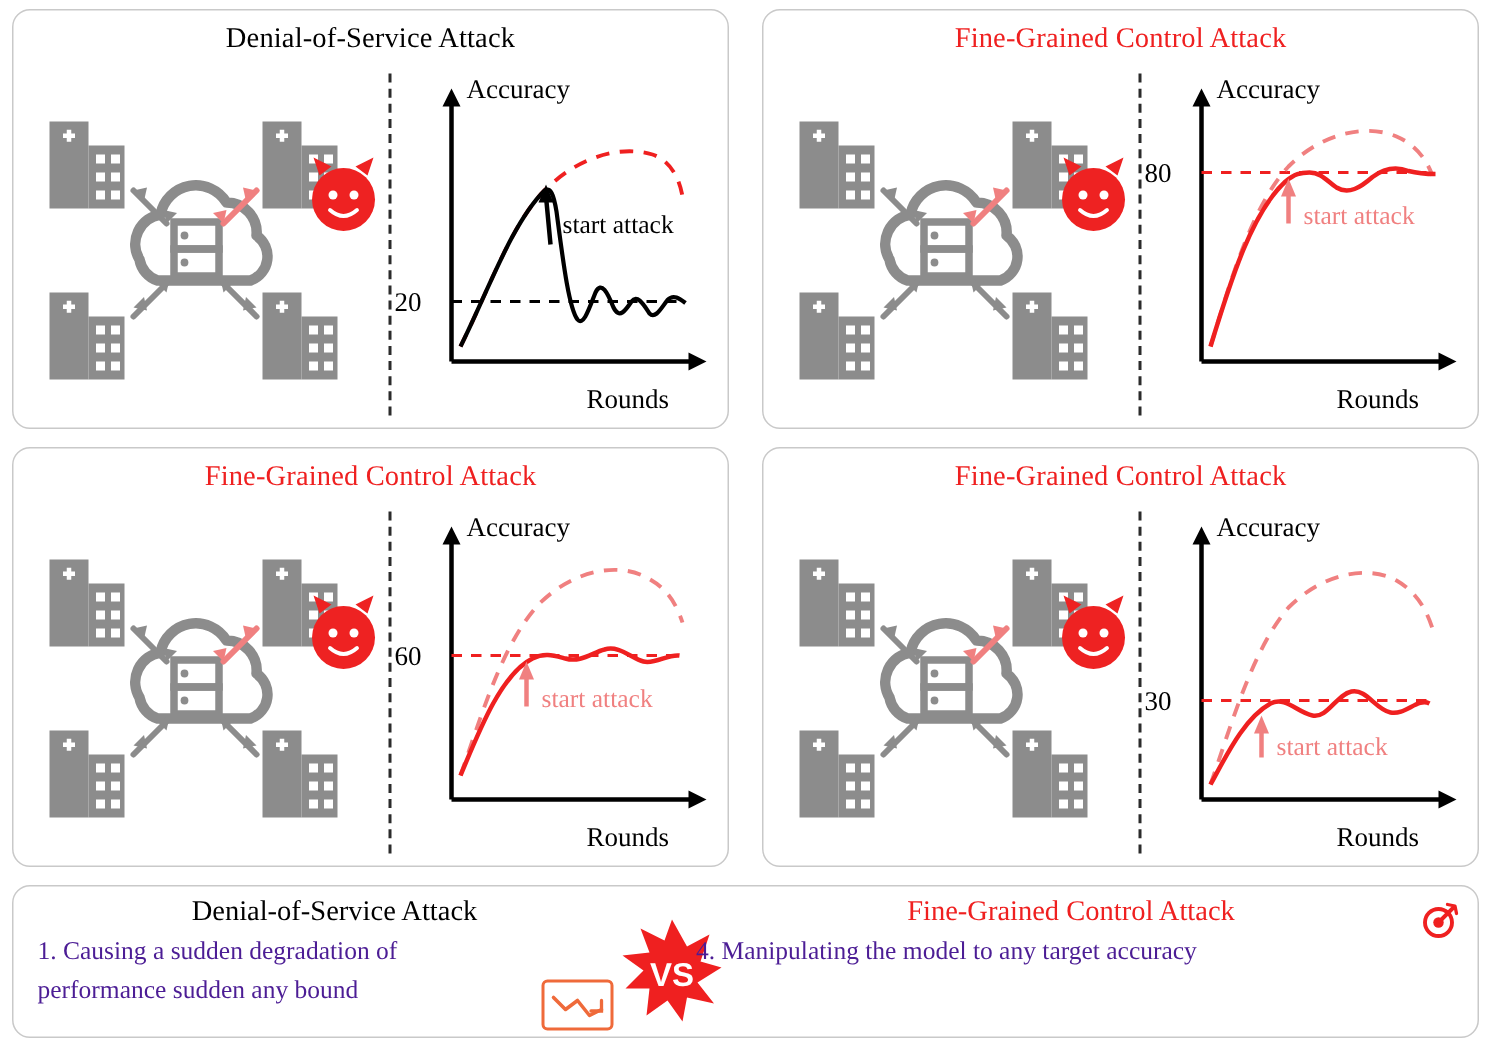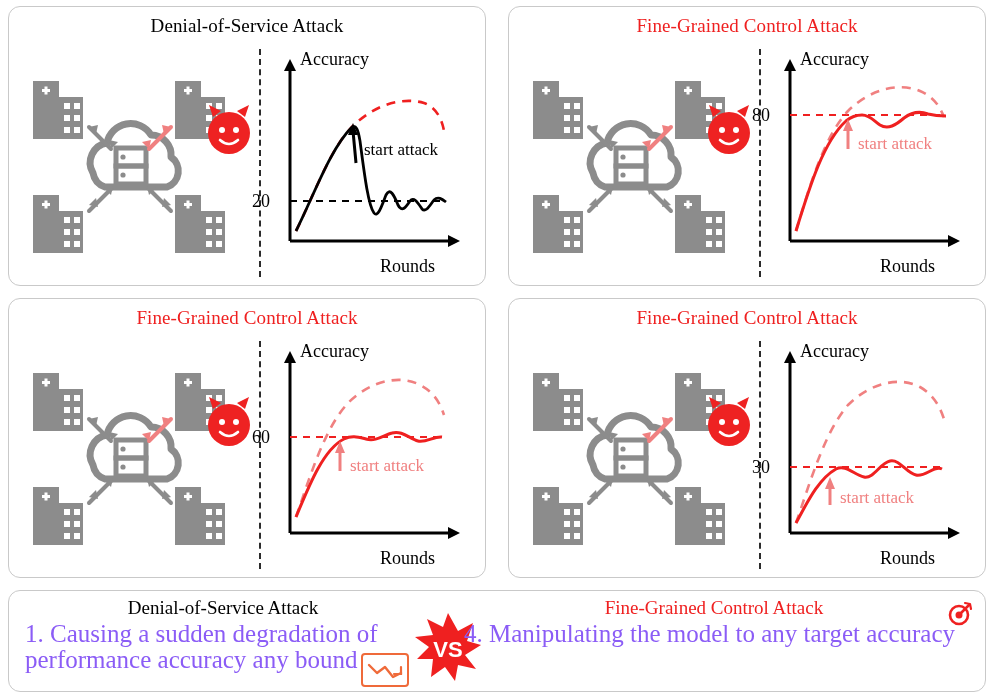--- a/index.html
+++ b/index.html
@@ -54,21 +54,21 @@
 
   .left-art {
     position: absolute;
     left: 6px;
     top: 38px;
     width: 242px;
     height: 236px;
   }
   .right-plot {
     position: absolute;
-    left: 243px;
+    left: 254px;
     top: 38px;
     width: 216px;
     height: 236px;
   }
 
   .bottom {
     position: absolute;
     left: 8px;
     top: 590px;
     width: 978px;
@@ -89,22 +89,22 @@
     width: 500px;
   }
   .bt-head {
     text-align: center;
     font-size: 19px;
     margin-bottom: 2px;
   }
   .bt-head.dos { color: #000; }
   .bt-head.fgc { color: #ef2020; }
   .bt-line {
-    font-size: 25px;
-    color: #8b5cf6;
+    font-size: 17px;
+    color: #4c1d95;
     line-height: 26px;
     white-space: nowrap;
   }
   .bt-left .bt-line { text-align: left; padding-left: 2px; }
   .vs {
     position: absolute;
     left: 404px;
     top: 20px;
     width: 70px;
     height: 72px;
@@ -609,21 +609,21 @@
         </g>
       </svg>
     </div>
   </div>
 </div>
 
 <div class="bottom">
   <div class="bt-left">
     <div class="bt-head dos">Denial-of-Service Attack</div>
     <div class="bt-line">1. Causing a sudden degradation of</div>
-    <div class="bt-line">performance accuracy any bound</div>
+    <div class="bt-line">performance sudden any bound</div>
   </div>
 
   <div class="mini-chart">
     <svg width="48" height="34" viewBox="0 0 48 34">
       <rect x="1" y="1" width="46" height="32" rx="3" fill="none" stroke="#ef6a3a" stroke-width="2"></rect>
       <path d="M8 12 L16 20 L24 14 L32 24 L40 20" fill="none" stroke="#ef6a3a" stroke-width="2.4" stroke-linecap="round" stroke-linejoin="round"></path>
       <path d="M40 14 l0 7 l-7 0" fill="none" stroke="#ef6a3a" stroke-width="2.2" stroke-linecap="round"></path>
     </svg>
   </div>
 

